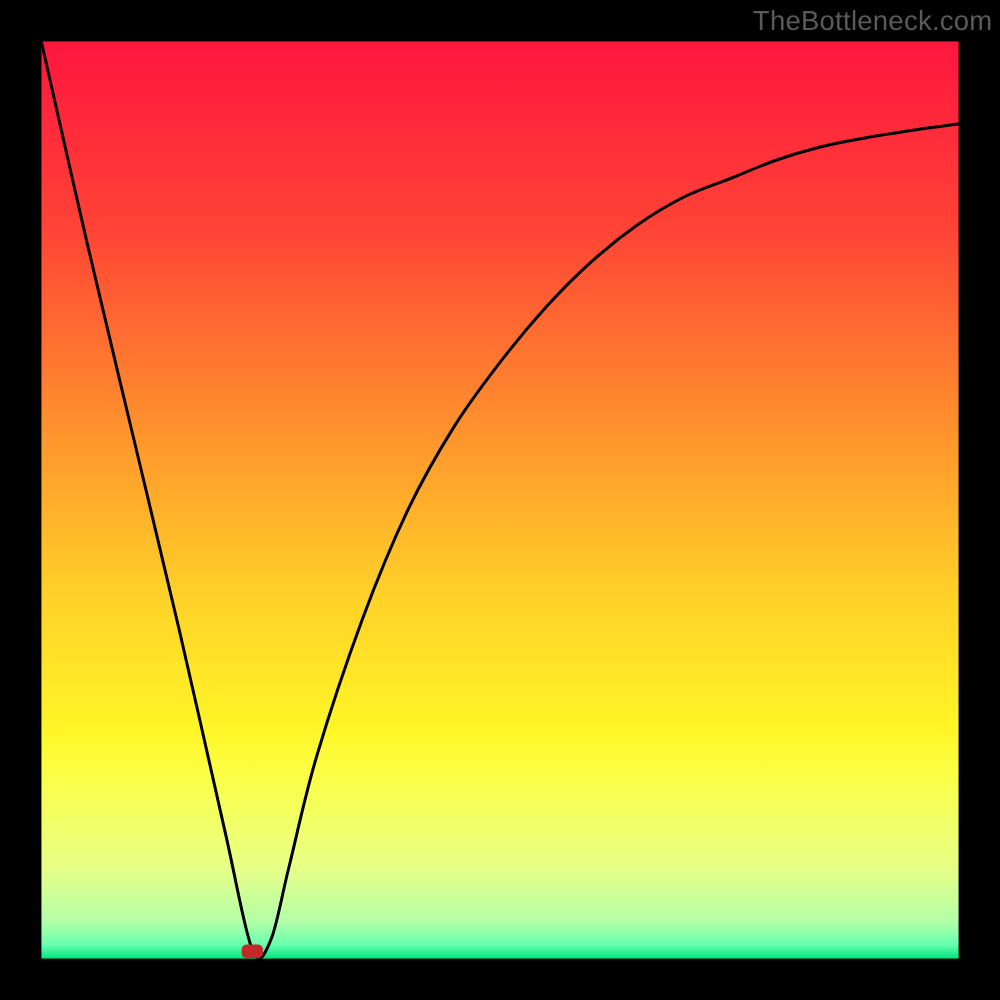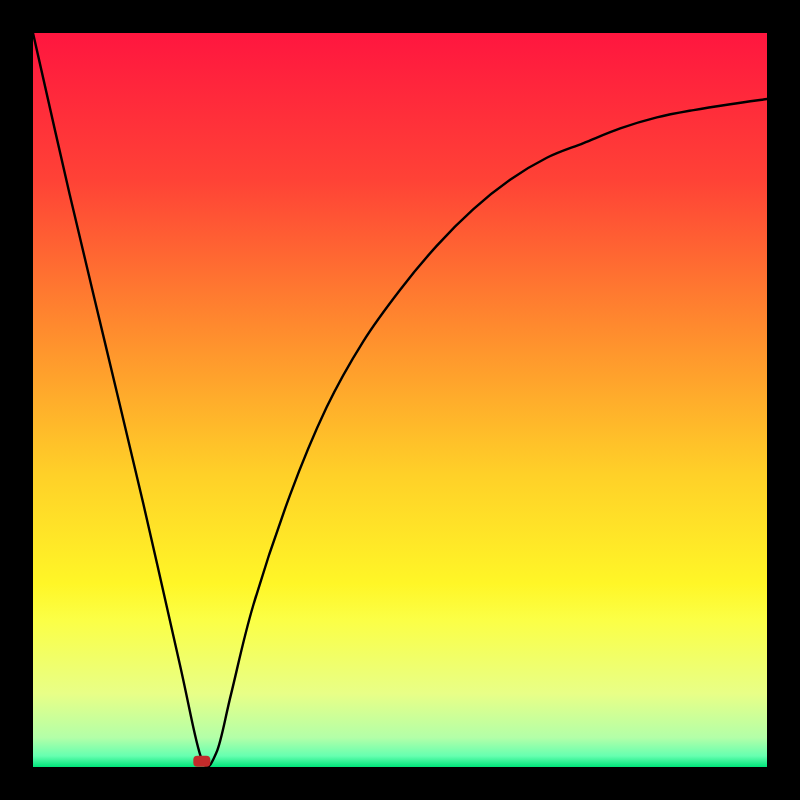--- a/index.html
+++ b/index.html
@@ -35,20 +35,21 @@
     font-weight: 500;
     letter-spacing: 0.2px;
     font-family: Arial, sans-serif;
   }
   svg { display: block; }
 </style>
 </head>
 <body>
 
 <div class="frame">
+  <div class="attribution">TheBottleneck.com</div>
 
   <div class="plot">
     <svg id="chart-svg" width="734" height="734" viewBox="0 0 734 734">
       <defs>
         <linearGradient id="bg-grad" x1="0" y1="0" x2="0" y2="1">
             <stop offset="0%" stop-color="#ff163f"></stop>
             <stop offset="20%" stop-color="#ff4236"></stop>
             <stop offset="40%" stop-color="#ff8a2e"></stop>
             <stop offset="60%" stop-color="#ffd028"></stop>
             <stop offset="75%" stop-color="#fff627"></stop>

